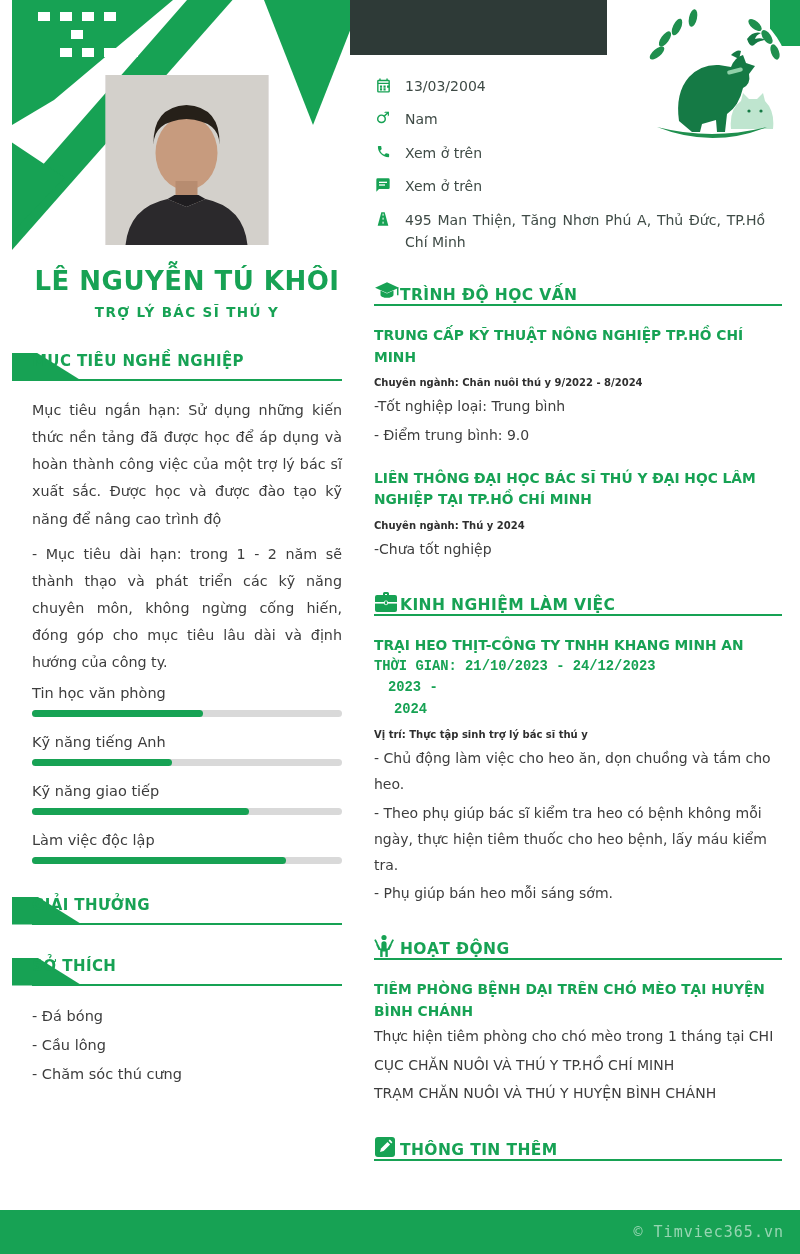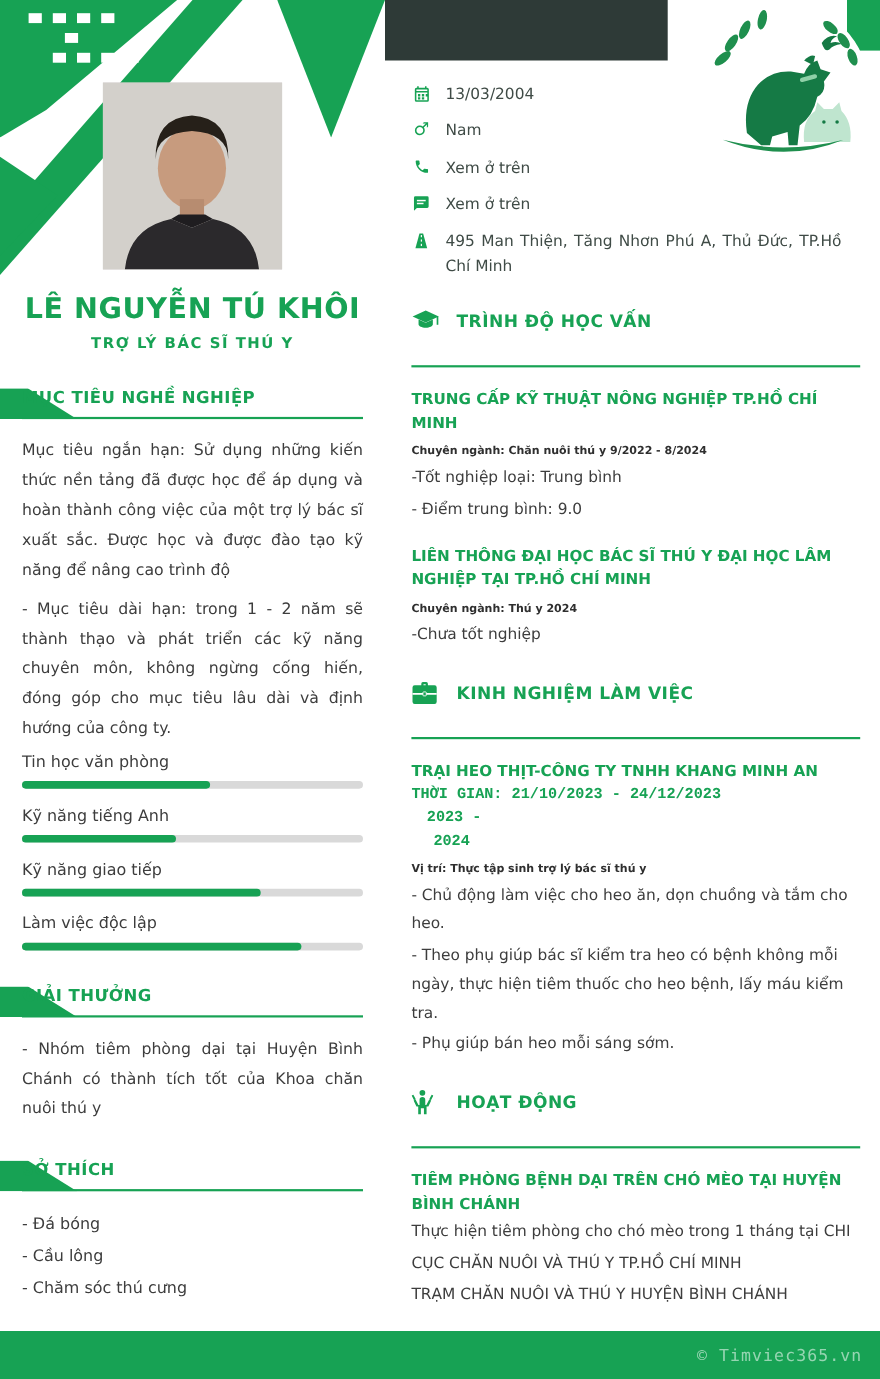--- a/index.html
+++ b/index.html
@@ -12,21 +12,21 @@
     --track:#d9d9d9;
   }
   *{box-sizing:border-box;margin:0;padding:0;}
   body{background:#fff;}
   .page{
     position:relative;width:800px;height:1254px;margin:0 auto;
     background:#fff;overflow:hidden;
     font-family:"DejaVu Sans", sans-serif;color:var(--txt);
   }
   
-  .col-left{position:absolute;left:0;top:0;width:350px;padding:0 20px;}
+  .col-left{position:absolute;left:12px;top:0;width:350px;padding:0 20px;}
   .left-top{position:relative;height:250px;margin:0 -20px;}
   .deco{position:absolute;inset:0;background:var(--green);}
   .deco-a{clip-path:polygon(0 0,46% 0,12% 40%,0 50%);}
   .deco-b{clip-path:polygon(50% 0,63% 0,0 100%,0 80%);}
   .deco-c{clip-path:polygon(72% 0,100% 0,86% 50%);}
   .deco-d{clip-path:polygon(0 57%,15% 71%,0 93%);}
   .sq{position:absolute;width:12px;height:9px;background:#fff;}
   .photo{
     position:absolute;left:50%;top:75px;transform:translateX(-50%);
     width:163px;height:170px;z-index:2;overflow:hidden;background:#d6d3cf;
@@ -68,21 +68,21 @@
     position:absolute;right:10px;top:3px;width:155px;height:155px;
     border-radius:50%;background:#fff;z-index:3;
   }
   .contact{list-style:none;margin-top:20px;}
   .contact li{display:flex;gap:13px;align-items:flex-start;margin-bottom:11px;}
   .cicon{flex:0 0 18px;width:18px;height:18px;margin-top:1px;display:flex;align-items:center;justify-content:center;}
   .cicon svg{display:block;}
   .gender-glyph{color:var(--green);font-size:16px;font-weight:bold;line-height:1;}
   .ctext{font-size:14px;color:#3f4b46;line-height:1.6;text-align:justify;max-width:360px;}
   .rsection{margin-top:27px;}
-  .rhead{display:flex;align-items:center;gap:15px;border-bottom:2px solid var(--green);padding-bottom:28px;}
+  .rhead{display:flex;align-items:flex-end;border-bottom:2px solid var(--green);padding-bottom:0;}
   .rhead .ricon{flex:0 0 26px;width:26px;height:24px;display:flex;align-items:center;}
   .rhead-title{color:var(--green);font-weight:bold;font-size:15.5px;letter-spacing:.4px;}
   .entry{margin-top:19px;}
   .entry-title{color:var(--green);font-weight:bold;font-size:13.8px;line-height:1.55;}
   .entry-sub{font-weight:bold;color:var(--txt-strong);font-size:10px;margin:9px 0 6px;}
   .entry-line{font-size:14px;color:var(--txt);line-height:1.85;margin:3px 0;}
   .time-line{color:var(--green);font-weight:bold;font-size:13.8px;line-height:1.55;font-family:Liberation Mono, monospace;}
   .indent1{padding-left:14px;}
   .indent2{padding-left:20px;}
   .act-line{font-size:14px;color:var(--txt);line-height:2.05;}
@@ -170,21 +170,20 @@
           <div class="bar-fill" style="width: 82%;"></div>
         </div>
       </div>
     </div>
 
     <div class="lsection">
       <div class="lhead">
         <span class="ribbon"></span>
         <span class="lhead-text">GIẢI THƯỞNG</span>
       </div>
-      <p class="body-text">- Nhóm tiêm phòng dại tại Huyện Bình Chánh có thành tích tốt của Khoa chăn nuôi thú y</p>
     </div>
 
     <div class="lsection">
       <div class="lhead">
         <span class="ribbon"></span>
         <span class="lhead-text">SỞ THÍCH</span>
       </div>
       <div class="hobby">- Đá bóng</div>
       <div class="hobby">- Cầu lông</div>
       <div class="hobby">- Chăm sóc thú cưng</div>

